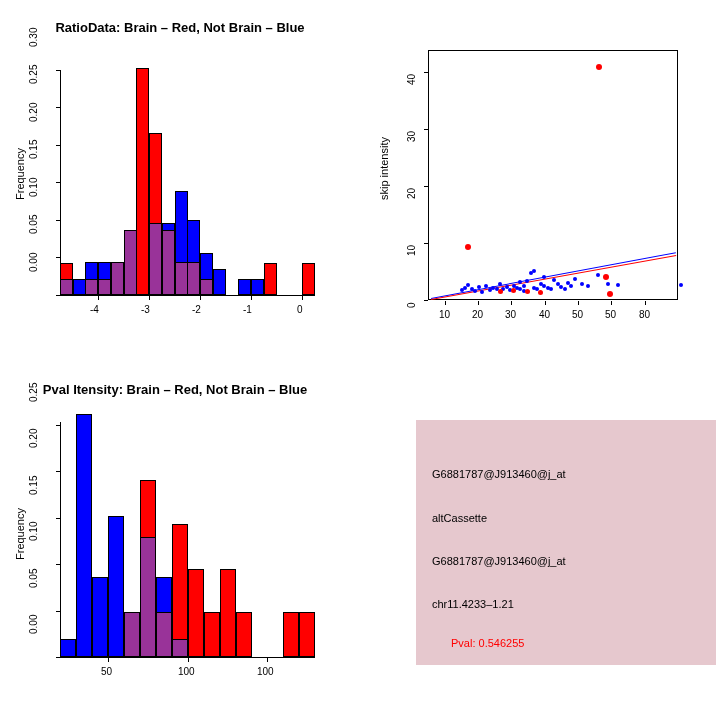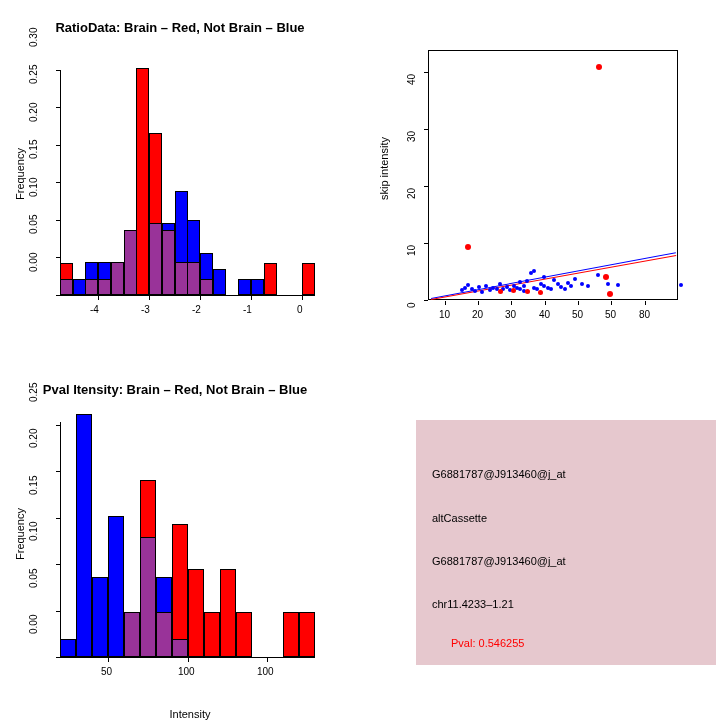--- a/index.html
+++ b/index.html
@@ -183,21 +183,20 @@
     <div class="pt red" style="left:247px;top:291px;width:6px;height:6px;"></div>
     <div class="pt red" style="left:138px;top:289px;width:5px;height:5px;"></div>
     <div class="pt red" style="left:151px;top:288px;width:5px;height:5px;"></div>
     <div class="pt red" style="left:165px;top:289px;width:5px;height:5px;"></div>
     <div class="pt red" style="left:178px;top:290px;width:5px;height:5px;"></div>
   </div>
 
   <div class="panel" style="left:0;top:360px;width:360px;height:360px;">
     <div class="ptitle" style="left:0;top:22px;width:350px;">Pval Itensity: Brain – Red, Not Brain – Blue</div>
     <div class="ylab" style="left:14px;top:200px;">Frequency</div>
-    <div class="axis-label" style="left:40px;top:348px;width:300px;">Intensity</div>
 
     <div class="axisline" style="left:60px;top:62px;width:1px;height:235px;"></div>
     <div class="axisline" style="left:60px;top:297px;width:255px;height:1px;"></div>
 
     <div class="tickmark h" style="left:56px;top:297px;"></div>
     <div class="tickmark h" style="left:56px;top:251px;"></div>
     <div class="tickmark h" style="left:56px;top:204px;"></div>
     <div class="tickmark h" style="left:56px;top:158px;"></div>
     <div class="tickmark h" style="left:56px;top:111px;"></div>
     <div class="tickmark h" style="left:56px;top:65px;"></div>

